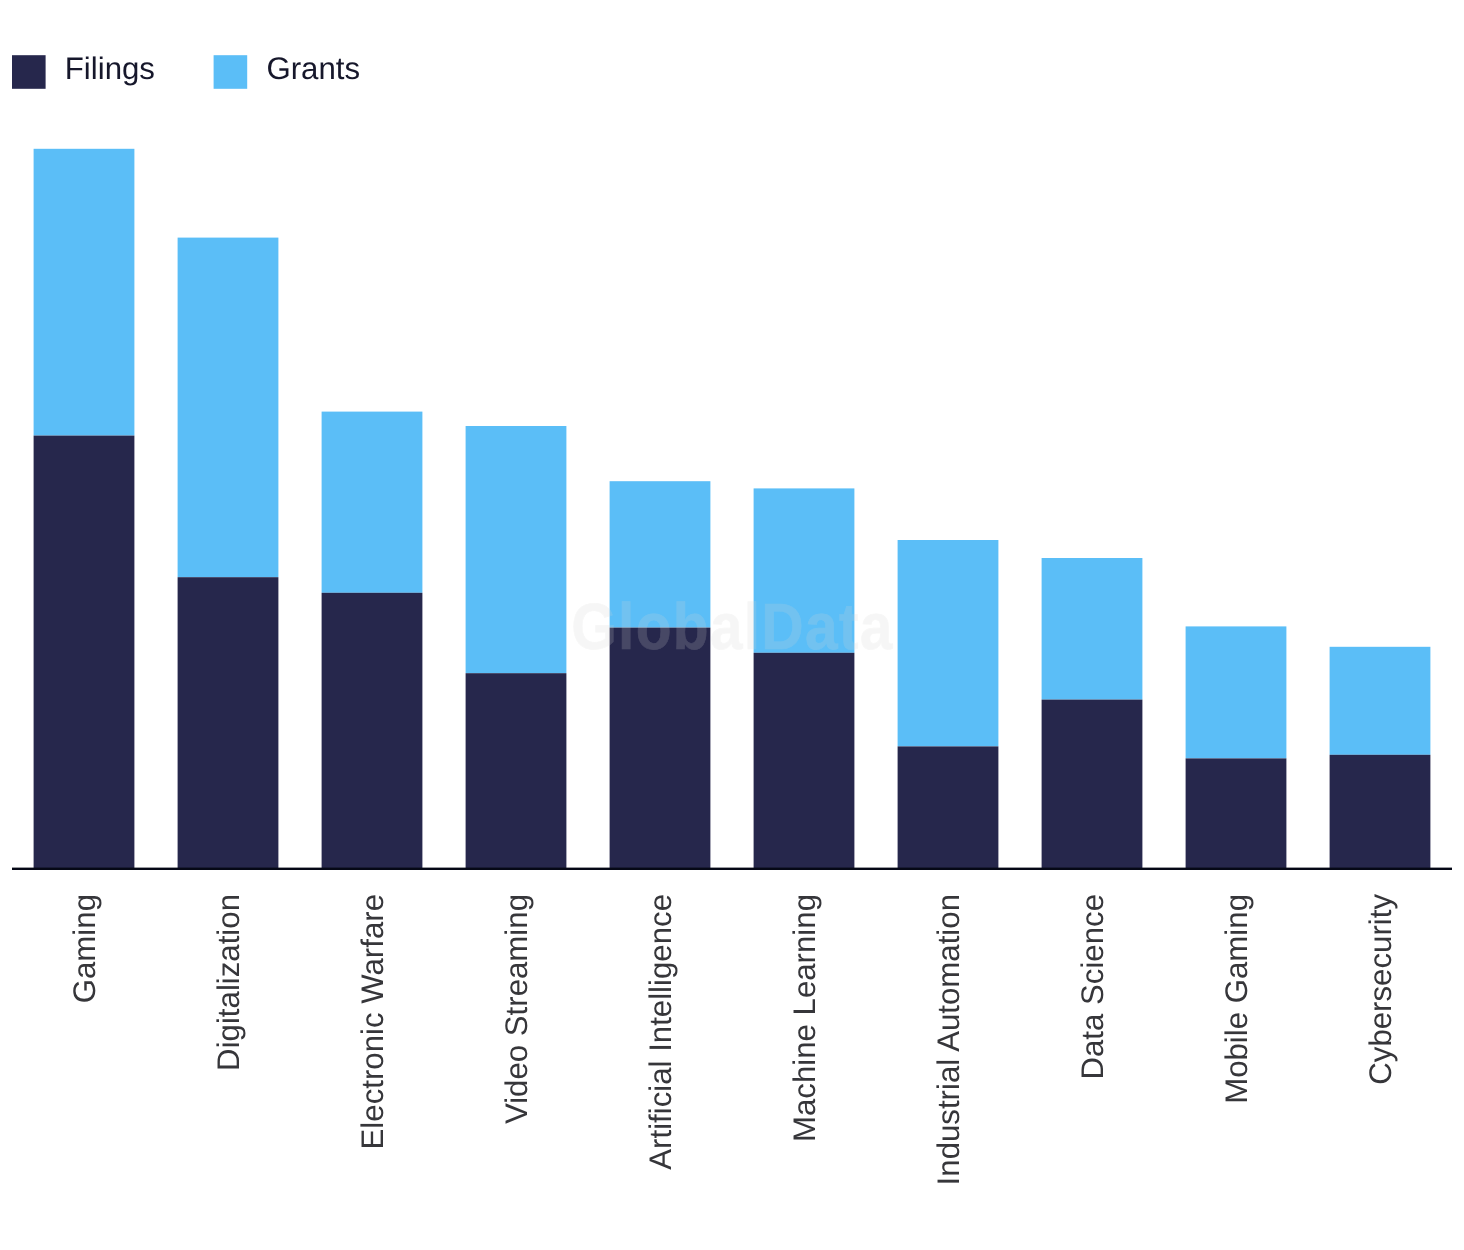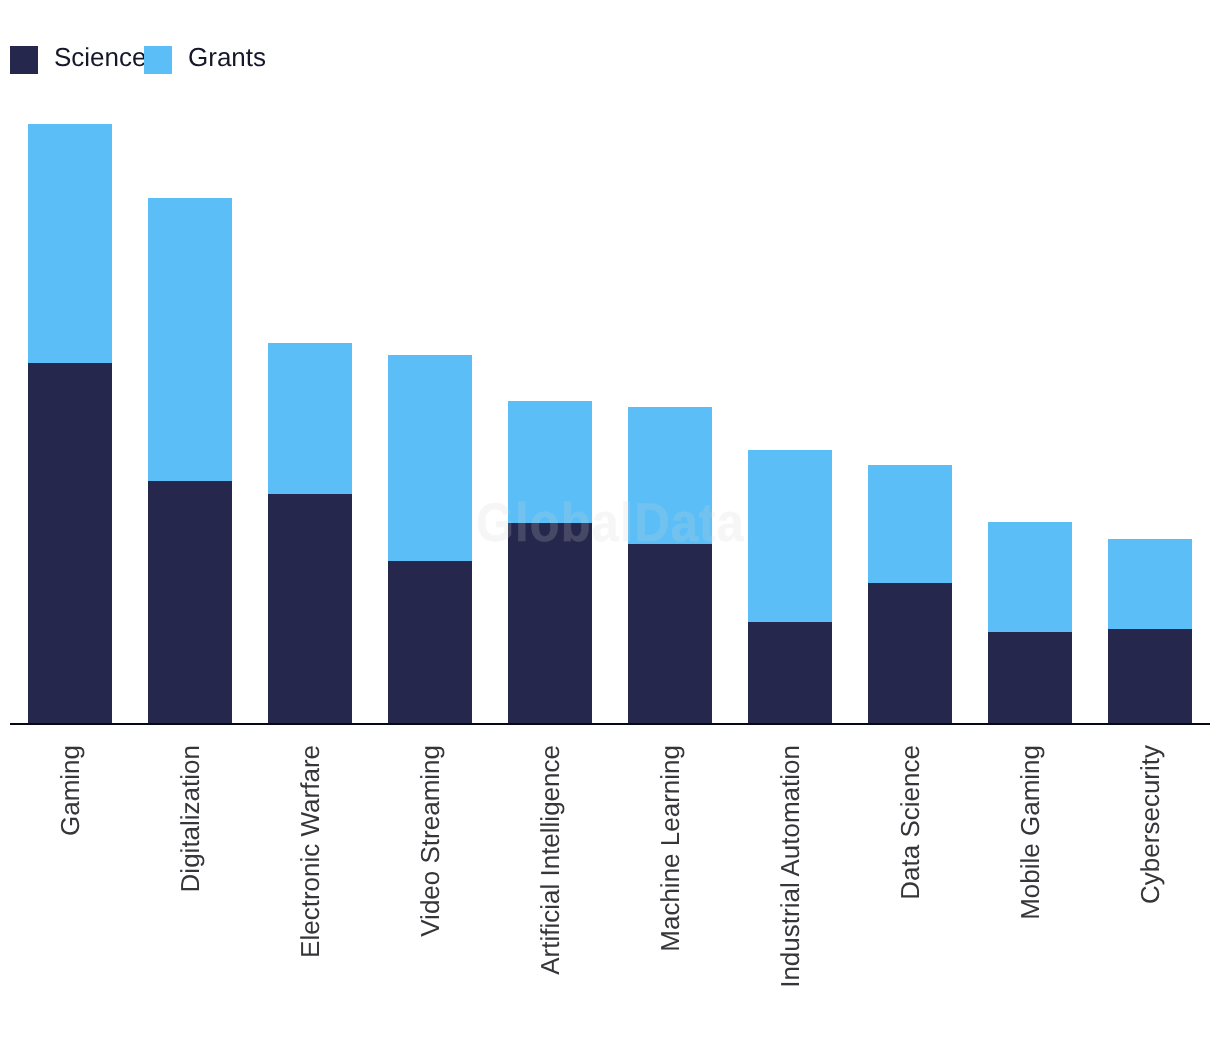--- a/index.html
+++ b/index.html
@@ -101,23 +101,23 @@
   }
 </style>
 </head>
 <body>
 
 <div id="chart-root">
 
   <div class="legend">
     <div class="legend-item" id="legend-item-0" style="left:10px">
       <span class="legend-swatch" id="swatch-0" style="background: rgb(38, 39, 76);"></span>
-      <span class="legend-label">Science</span>
+      <span class="legend-label">Filings</span>
     </div>
-    <div class="legend-item" id="legend-item-1" style="left:144px">
+    <div class="legend-item" id="legend-item-1" style="left:178px">
       <span class="legend-swatch" id="swatch-1" style="background: rgb(91, 190, 247);"></span>
       <span class="legend-label">Grants</span>
     </div>
   </div>
 
   <div class="plot" id="plot">
     <div class="bar-group" id="bg-0" style="left: 28px; top: 124.1px; width: 84px; height: 600px;">
       <div class="seg seg-grants" id="sg-0" style="background: rgb(91, 190, 247); top: 0px; width: 84px; height: 239px;"></div>
       <div class="seg seg-filings" id="sf-0" style="background: rgb(38, 39, 76); top: 239px; width: 84px; height: 361px;"></div>
     </div>

